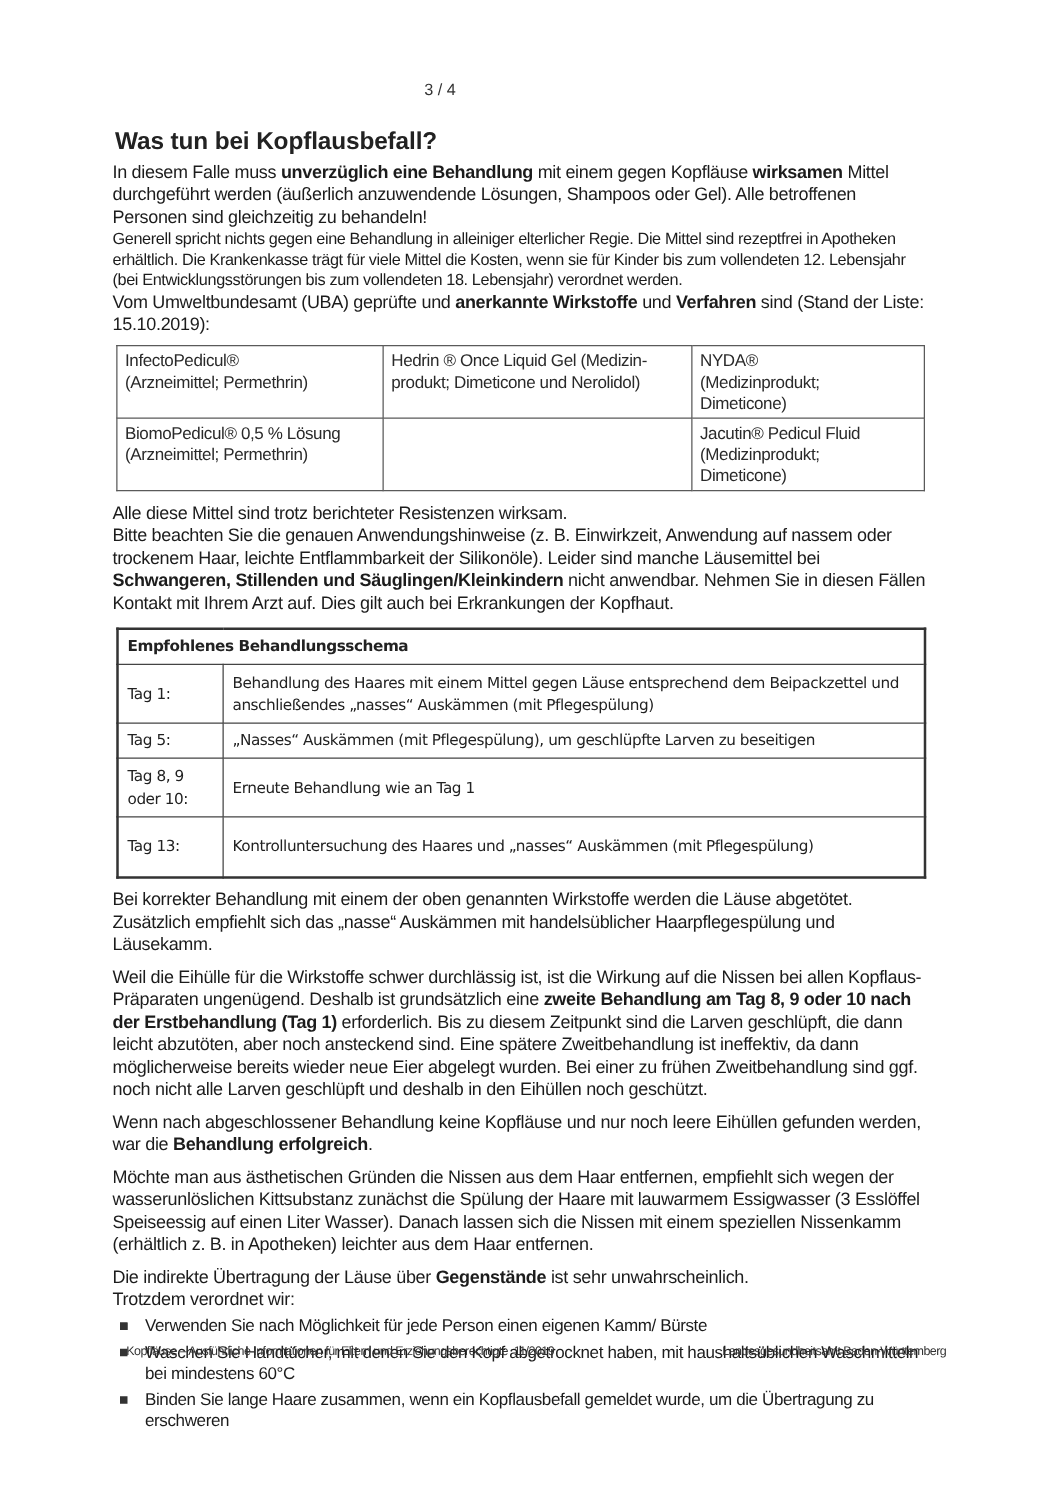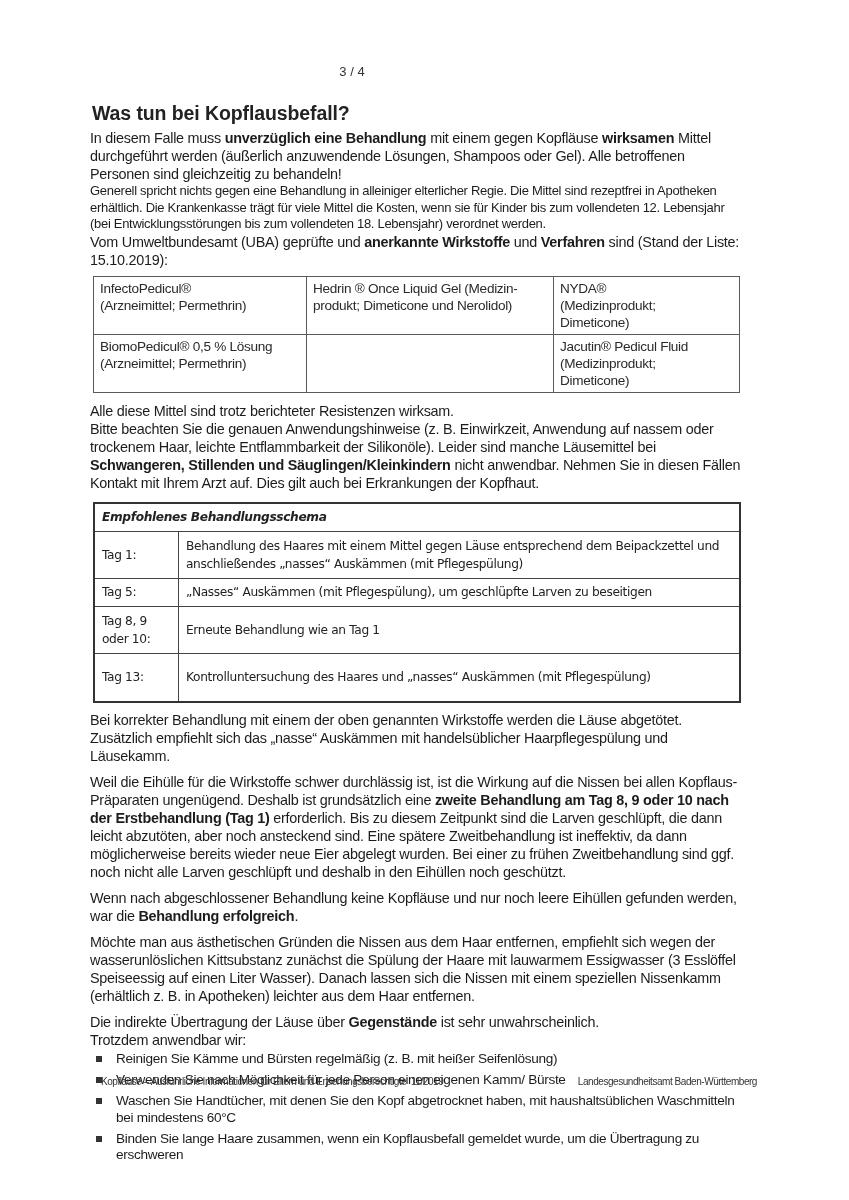--- a/index.html
+++ b/index.html
@@ -11,21 +11,21 @@
   .small { font-size: 13px; line-height: 16.6px; letter-spacing: -0.3px; }
   .gap { margin-top: 8px; }
   b { font-weight: bold; }
   table { border-collapse: collapse; }
   .prod-table { margin: 7px 0 9px 3px; width: 647px; }
   .prod-table td { border: 1px solid #5a5a5a; vertical-align: top; padding: 3px 20px 3px 6px; font-size: 13.6px; line-height: 17px; letter-spacing: -0.3px; height: 34px; color: #2a2a2a; }
   .prod-table td.c1 { width: 186px; }
   .prod-table td.c2 { width: 220px; }
   .schema { margin: 10px 0 8px 3px; width: 648px; font-family: "DejaVu Sans", sans-serif; border: 2px solid #333; }
   .schema td, .schema th { border: 1px solid #444; font-size: 12.2px; line-height: 18px; letter-spacing: -0.35px; padding: 3px 7px; vertical-align: middle; text-align: left; color: #222; }
-  .schema th { font-weight: bold; height: 21px; font-style: italic; }
+  .schema th { font-weight: bold; height: 21px; }
   .schema td.day { width: 69px; }
   .r1 td { height: 40px; } .r2 td { height: 21px; } .r3 td { height: 40px; } .r4 td { height: 41px; border-radius: 10px; }
   ul { list-style: none; margin: 2px 0 0 0; padding: 0; }
   li { position: relative; padding-left: 26px; font-size: 13.6px; line-height: 16.6px; letter-spacing: -0.3px; margin-bottom: 4.5px; }
   li .bullet { position: absolute; left: 6px; top: 5px; width: 6px; height: 6px; background: #333; }
   .footer { position: absolute; top: 1076px; left: 101px; width: 656px; font-size: 10px; letter-spacing: -0.45px; color: #333; }
   .footer .left { position: absolute; left: 0; }
   .footer .date { position: absolute; left: 310px; }
   .footer .right { position: absolute; right: 0; }
 </style>
@@ -81,24 +81,24 @@
       <td>Kontrolluntersuchung des Haares und „nasses“ Auskämmen (mit Pflegespülung)</td>
     </tr>
   </tbody>
     </table>
 
   <p>Bei korrekter Behandlung mit einem der oben genannten Wirkstoffe werden die Läuse abgetötet. Zusätzlich empfiehlt sich das „nasse“ Auskämmen mit handelsüblicher Haarpflegespülung und Läusekamm.</p>
   <p class="gap"><span>Weil die Eihülle für die Wirkstoffe schwer durchlässig ist, ist die Wirkung auf die Nissen bei allen Kopflaus-Präparaten ungenügend. Deshalb ist grundsätzlich eine </span><b>zweite Behandlung am Tag 8, 9 oder 10 nach der Erstbehandlung (Tag 1)</b><span> erforderlich. Bis zu diesem Zeitpunkt sind die Larven geschlüpft, die dann leicht abzutöten, aber noch ansteckend sind. Eine spätere Zweitbehandlung ist ineffektiv, da dann möglicherweise bereits wieder neue Eier abgelegt wurden. Bei einer zu frühen Zweitbehandlung sind ggf. noch nicht alle Larven geschlüpft und deshalb in den Eihüllen noch geschützt.</span></p>
   <p class="gap"><span>Wenn nach abgeschlossener Behandlung keine Kopfläuse und nur noch leere Eihüllen gefunden werden, war die </span><b>Behandlung erfolgreich</b><span>.</span></p>
   <p class="gap">Möchte man aus ästhetischen Gründen die Nissen aus dem Haar entfernen, empfiehlt sich wegen der wasserunlöslichen Kittsubstanz zunächst die Spülung der Haare mit lauwarmem Essigwasser (3 Esslöffel Speiseessig auf einen Liter Wasser). Danach lassen sich die Nissen mit einem speziellen Nissenkamm (erhältlich z. B. in Apotheken) leichter aus dem Haar entfernen.</p>
   <p class="gap"><span>Die indirekte Übertragung der Läuse über </span><b>Gegenstände</b><span> ist sehr unwahrscheinlich.</span></p>
-  <p>Trotzdem anwendbar wir:</p>
+  <p>Trotzdem verordnet wir:</p>
 
   <ul>
-    <li><span class="bullet"></span><span>Reinigen Sie Kämme und Bürsten regelmäßig (z. B. mit heißer Seifenlösung)</span></li>
+    <li><span class="bullet"></span></li>
     <li><span class="bullet"></span><span>Verwenden Sie nach Möglichkeit für jede Person einen eigenen Kamm/ Bürste</span></li>
     <li><span class="bullet"></span><span>Waschen Sie Handtücher, mit denen Sie den Kopf abgetrocknet haben, mit haushaltsüblichen Waschmitteln bei mindestens 60°C</span></li>
     <li><span class="bullet"></span><span>Binden Sie lange Haare zusammen, wenn ein Kopflausbefall gemeldet wurde, um die Übertragung zu erschweren</span></li>
   </ul>
 </div>
 
 <div class="footer">
   <span class="left">Kopfläuse – Ausführliche Informationen für Eltern und Erziehungsberechtigte</span>
   <span class="date">11/2019</span>
   <span class="right">Landesgesundheitsamt Baden-Württemberg</span>

